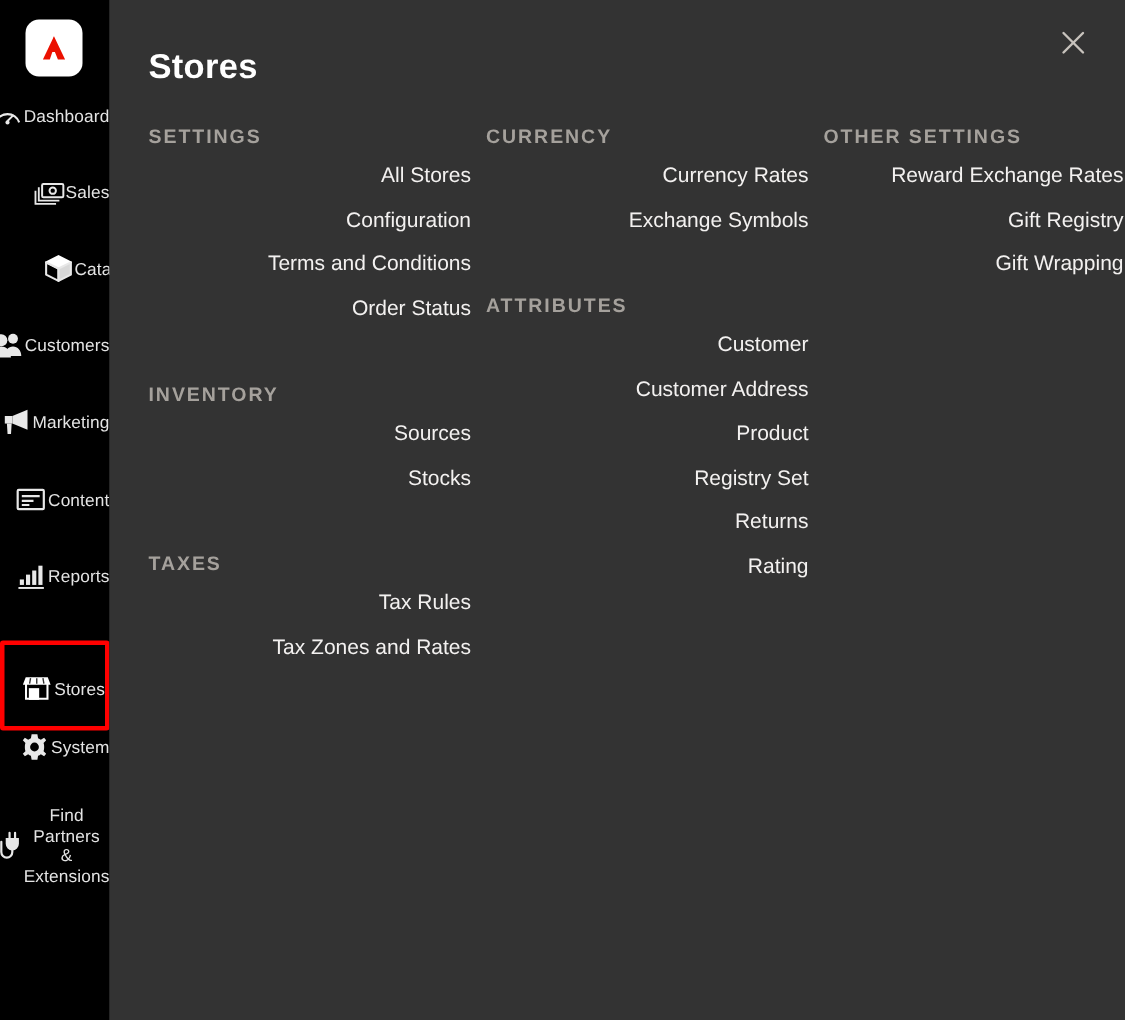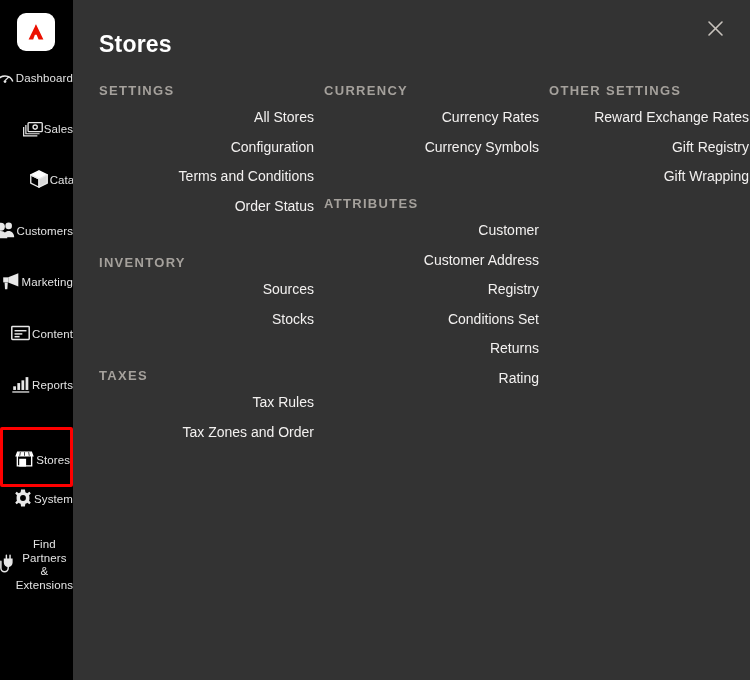--- a/index.html
+++ b/index.html
@@ -315,45 +315,45 @@
             <li><a>Stocks</a></li>
           </ul>
         </div>
 
         <div class="group-gap"></div>
 
         <div class="group">
           <div class="group-title">TAXES</div>
           <ul class="group-links">
             <li><a>Tax Rules</a></li>
-            <li><a>Tax Zones and Order</a></li>
+            <li><a>Tax Zones and Rates</a></li>
           </ul>
         </div>
 
       </div>
 
       <div class="column col-1">
 
         <div class="group">
           <div class="group-title">CURRENCY</div>
           <ul class="group-links">
             <li><a>Currency Rates</a></li>
-            <li><a>Currency Symbols</a></li>
+            <li><a>Exchange Symbols</a></li>
           </ul>
         </div>
 
         <div class="group-gap"></div>
 
         <div class="group">
           <div class="group-title">ATTRIBUTES</div>
           <ul class="group-links">
             <li><a>Customer</a></li>
             <li><a>Customer Address</a></li>
-            <li><a>Registry</a></li>
-            <li><a>Conditions Set</a></li>
+            <li><a>Product</a></li>
+            <li><a>Registry Set</a></li>
             <li><a>Returns</a></li>
             <li><a>Rating</a></li>
           </ul>
         </div>
 
       </div>
 
       <div class="column col-2">
 
         <div class="group">

